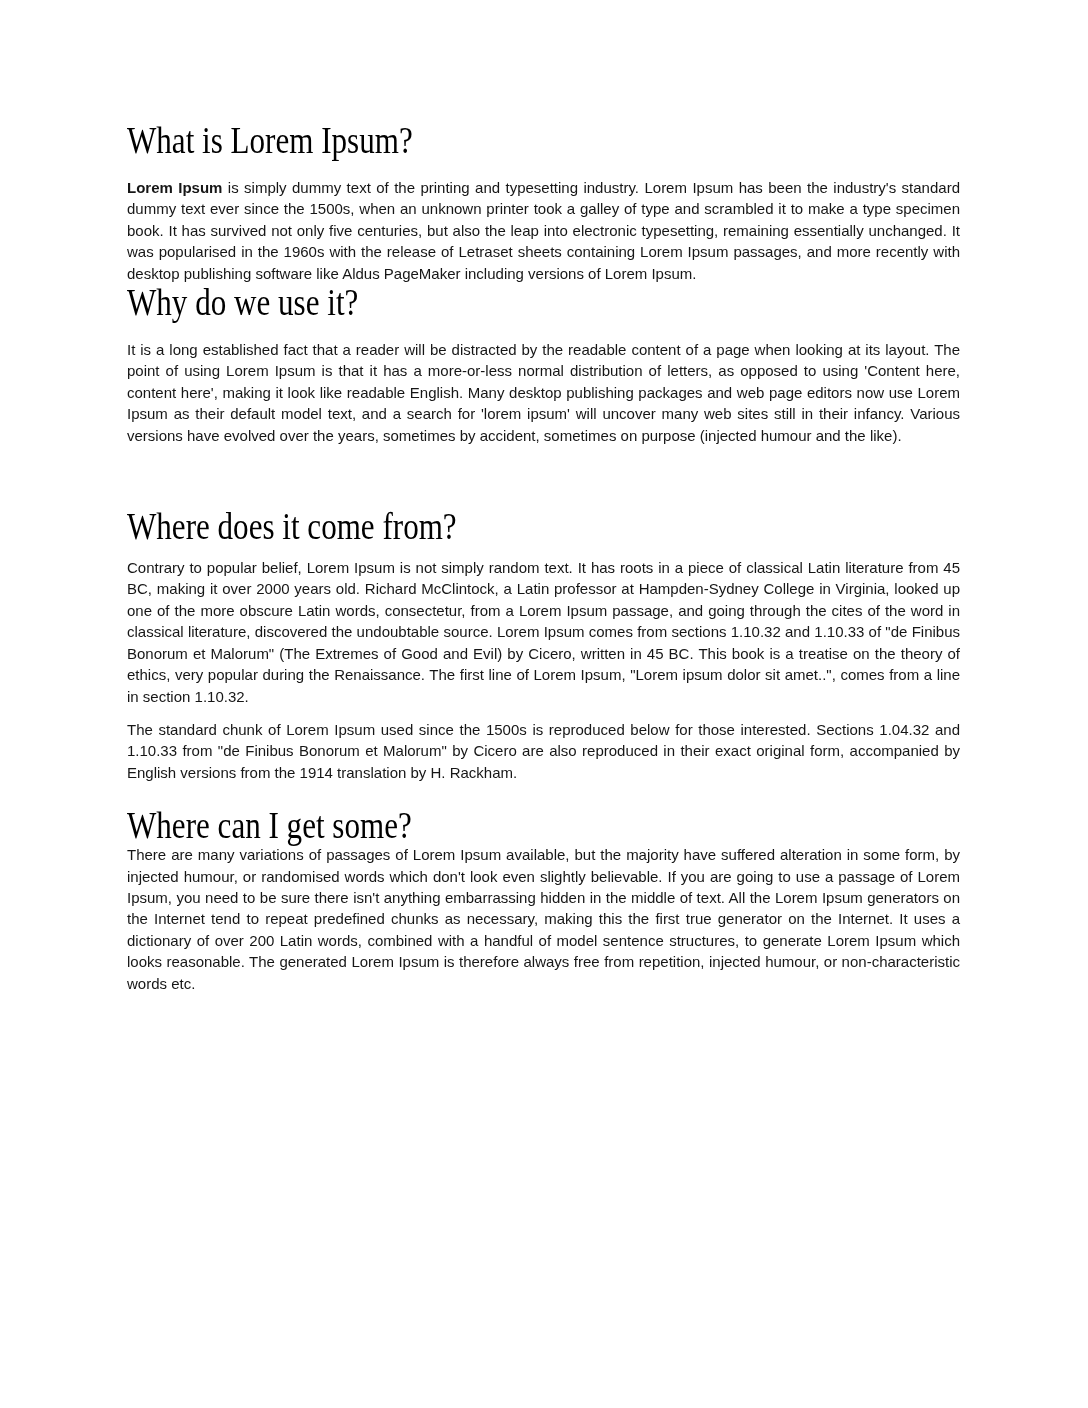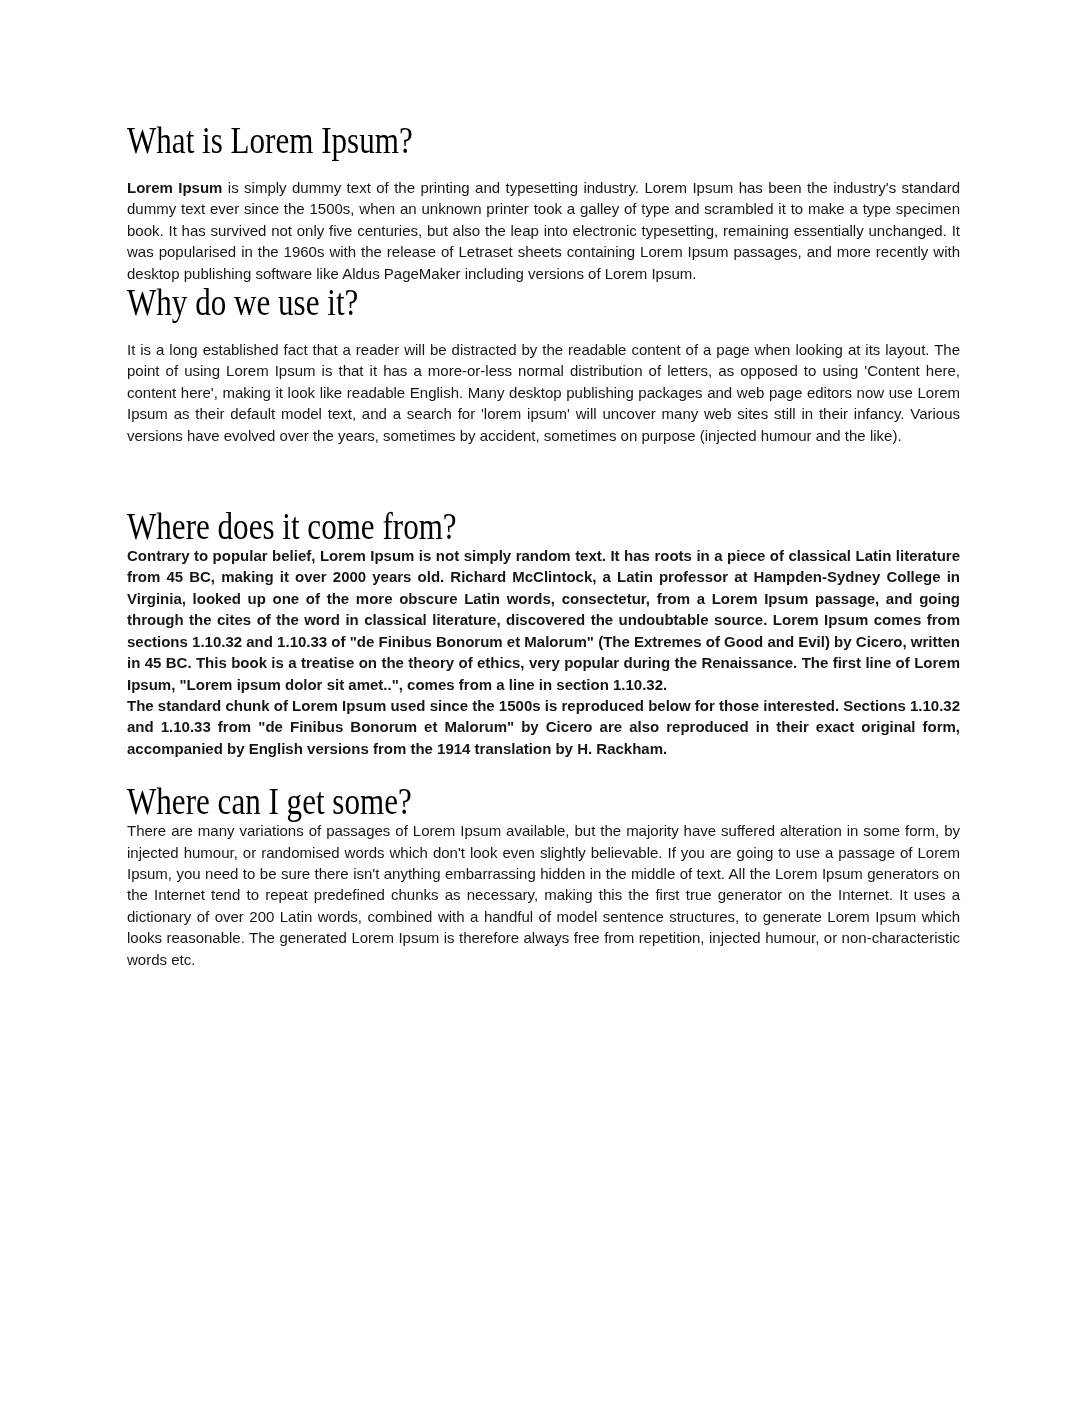--- a/index.html
+++ b/index.html
@@ -29,40 +29,40 @@
   .h2 { margin-top: 0px; }
   .h3 { margin-top: 62px; }
   .h4 { margin-top: 24px; }
   .doc-paragraph {
     font-size: 15px;
     line-height: 21.4px;
     text-align: justify;
     color: #161616;
   }
   .p-std  { margin-top: 18px; }
-  .p-mid  { margin-top: 0; font-weight: bold; }
+  .p-mid  { margin-top: 12px; }
   .p-last { }
   .bold-lead { font-weight: 700; }
 </style>
 </head>
 <body>
 
 <div class="doc-page">
 
   <div class="doc-heading h1">What is Lorem Ipsum?</div>
 
   <p class="doc-paragraph p-std"><span class="bold-lead">Lorem Ipsum</span><span> is simply dummy text of the printing and typesetting industry. Lorem Ipsum has been the industry's standard dummy text ever since the 1500s, when an unknown printer took a galley of type and scrambled it to make a type specimen book. It has survived not only five centuries, but also the leap into electronic typesetting, remaining essentially unchanged. It was popularised in the 1960s with the release of Letraset sheets containing Lorem Ipsum passages, and more recently with desktop publishing software like Aldus PageMaker including versions of Lorem Ipsum.</span></p>
 
   <div class="doc-heading h2">Why do we use it?</div>
 
   <p class="doc-paragraph p-std">It is a long established fact that a reader will be distracted by the readable content of a page when looking at its layout. The point of using Lorem Ipsum is that it has a more-or-less normal distribution of letters, as opposed to using 'Content here, content here', making it look like readable English. Many desktop publishing packages and web page editors now use Lorem Ipsum as their default model text, and a search for 'lorem ipsum' will uncover many web sites still in their infancy. Various versions have evolved over the years, sometimes by accident, sometimes on purpose (injected humour and the like).</p>
 
   <div class="doc-heading h3">Where does it come from?</div>
 
   <p class="doc-paragraph p-mid">Contrary to popular belief, Lorem Ipsum is not simply random text. It has roots in a piece of classical Latin literature from 45 BC, making it over 2000 years old. Richard McClintock, a Latin professor at Hampden-Sydney College in Virginia, looked up one of the more obscure Latin words, consectetur, from a Lorem Ipsum passage, and going through the cites of the word in classical literature, discovered the undoubtable source. Lorem Ipsum comes from sections 1.10.32 and 1.10.33 of "de Finibus Bonorum et Malorum" (The Extremes of Good and Evil) by Cicero, written in 45 BC. This book is a treatise on the theory of ethics, very popular during the Renaissance. The first line of Lorem Ipsum, "Lorem ipsum dolor sit amet..", comes from a line in section 1.10.32.</p>
 
-  <p class="doc-paragraph p-mid">The standard chunk of Lorem Ipsum used since the 1500s is reproduced below for those interested. Sections 1.10.32 and 1.10.33 from "de Finibus Bonorum et Malorum" by Cicero are also reproduced in their exact original form, accompanied by English versions from the 1914 translation by H. Rackham.</p>
+  <p class="doc-paragraph p-mid">The standard chunk of Lorem Ipsum used since the 1500s is reproduced below for those interested. Sections 1.04.32 and 1.10.33 from "de Finibus Bonorum et Malorum" by Cicero are also reproduced in their exact original form, accompanied by English versions from the 1914 translation by H. Rackham.</p>
 
   <div class="doc-heading h4">Where can I get some?</div>
 
   <p class="doc-paragraph p-last">There are many variations of passages of Lorem Ipsum available, but the majority have suffered alteration in some form, by injected humour, or randomised words which don't look even slightly believable. If you are going to use a passage of Lorem Ipsum, you need to be sure there isn't anything embarrassing hidden in the middle of text. All the Lorem Ipsum generators on the Internet tend to repeat predefined chunks as necessary, making this the first true generator on the Internet. It uses a dictionary of over 200 Latin words, combined with a handful of model sentence structures, to generate Lorem Ipsum which looks reasonable. The generated Lorem Ipsum is therefore always free from repetition, injected humour, or non-characteristic words etc.</p>
 
 </div>
 
 </body></html>

